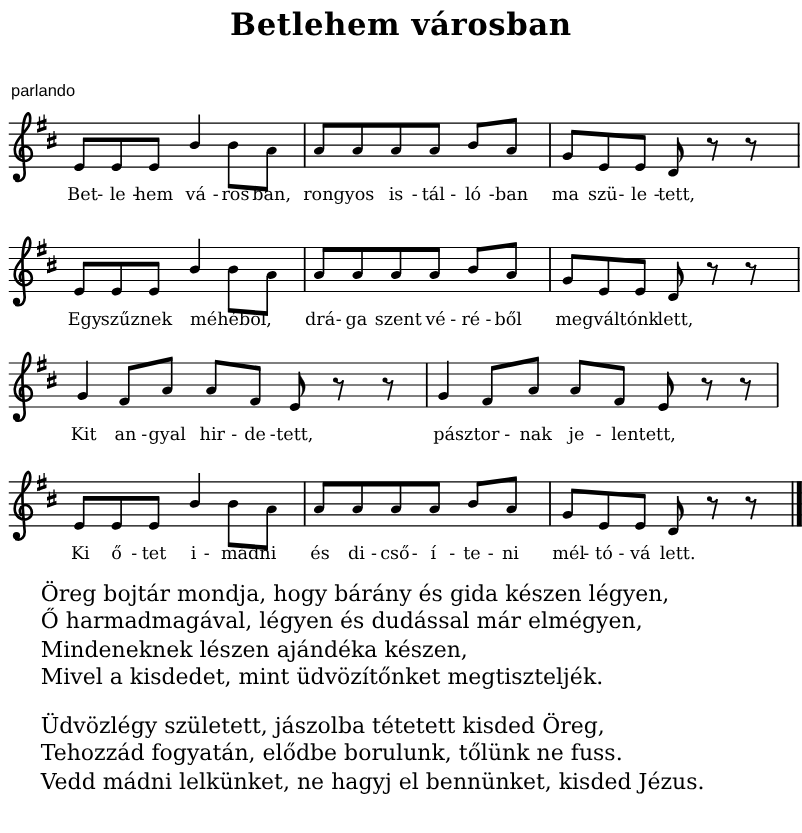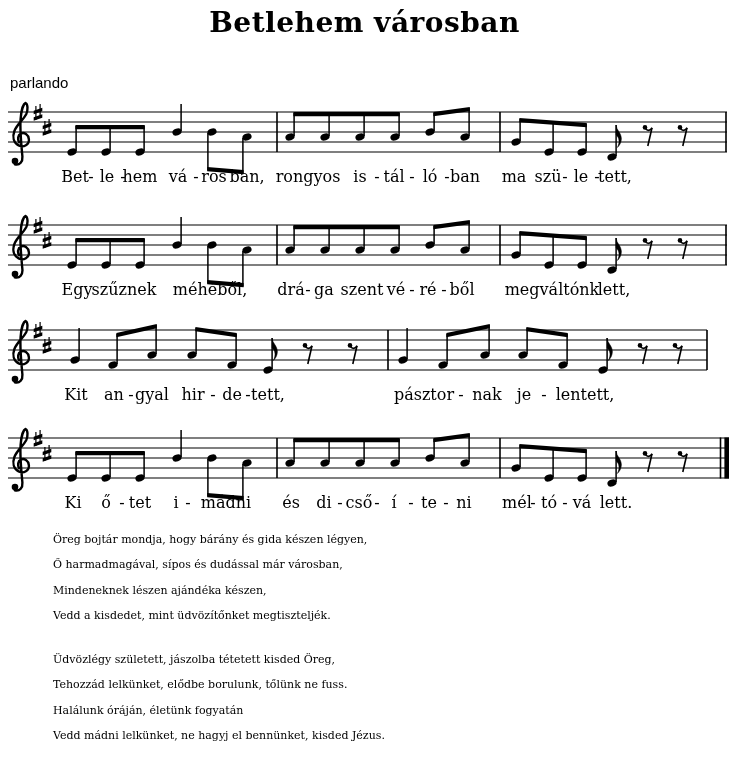--- a/index.html
+++ b/index.html
@@ -10,21 +10,21 @@
   .title{
     position:absolute;top:6px;left:0;right:0;text-align:center;
     font-size:28px;font-weight:700;letter-spacing:.5px;
   }
   .tempo{
     position:absolute;left:10px;top:74px;
     font-family:"Liberation Sans", sans-serif;font-size:15px;
   }
   .systems{position:absolute;left:0;top:0;width:673px;height:530px;}
   .systems svg{position:absolute;left:0;}
-  .verse{position:absolute;left:53px;font-size:11px;line-height:25.4px;white-space:nowrap;}
+  .verse{position:absolute;left:37px;font-size:20px;line-height:25.4px;white-space:nowrap;}
   .verse.v1{top:527px;}
   .verse.v2{top:647px;}
 </style>
 </head>
 <body>
 
 <div class="title">Betlehem városban</div>
 <div class="tempo">parlando</div>
 
 <div class="systems" id="systems">
@@ -456,22 +456,21 @@
       <text x="533" y="110" text-anchor="middle" font-size="16" fill="#000000" font-family="&quot;DejaVu Serif&quot;, serif">-</text>
       <text x="549" y="110" text-anchor="middle" font-size="16" fill="#000000" font-family="&quot;DejaVu Serif&quot;, serif">tó</text>
       <text x="565" y="110" text-anchor="middle" font-size="16" fill="#000000" font-family="&quot;DejaVu Serif&quot;, serif">-</text>
       <text x="582" y="110" text-anchor="middle" font-size="16" fill="#000000" font-family="&quot;DejaVu Serif&quot;, serif">vá</text>
       <text x="616" y="110" text-anchor="middle" font-size="16" fill="#000000" font-family="&quot;DejaVu Serif&quot;, serif">lett.</text>
     </svg>
   </div>
 
 <div class="verse v1">
   <div>Öreg bojtár mondja, hogy bárány és gida készen légyen,</div>
-  <div>Ő harmadmagával, sípos és dudással már városban,</div>
+  <div>Ő harmadmagával, légyen és dudással már elmégyen,</div>
   <div>Mindeneknek lészen ajándéka készen,</div>
-  <div>Vedd a kisdedet, mint üdvözítőnket megtiszteljék.</div>
+  <div>Mivel a kisdedet, mint üdvözítőnket megtiszteljék.</div>
 </div>
 <div class="verse v2">
   <div>Üdvözlégy született, jászolba tétetett kisded Öreg,</div>
-  <div>Tehozzád lelkünket, elődbe borulunk, tőlünk ne fuss.</div>
-  <div>Halálunk óráján, életünk fogyatán</div>
+  <div>Tehozzád fogyatán, elődbe borulunk, tőlünk ne fuss.</div>
   <div>Vedd mádni lelkünket, ne hagyj el bennünket, kisded Jézus.</div>
 </div>
 
 </body></html>

